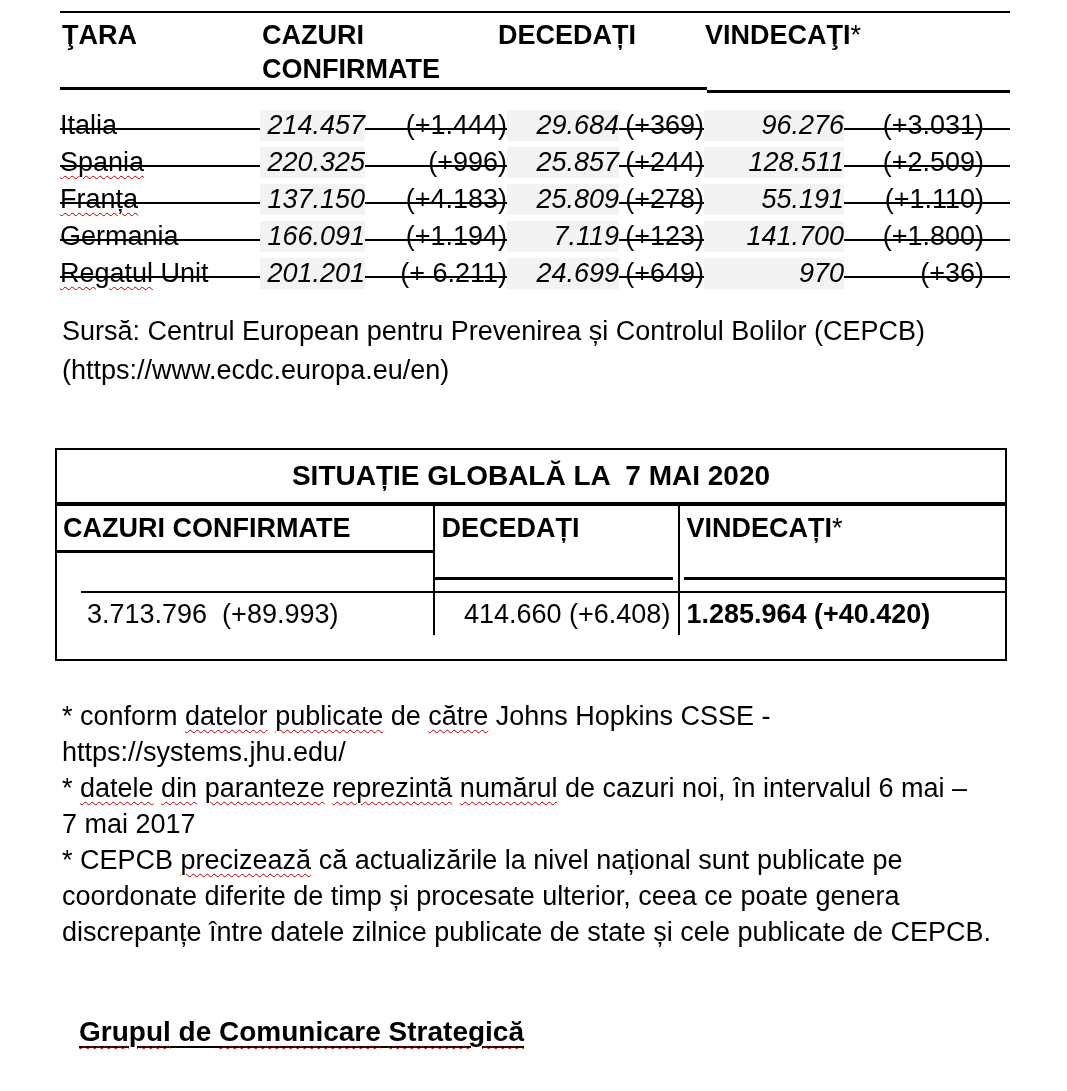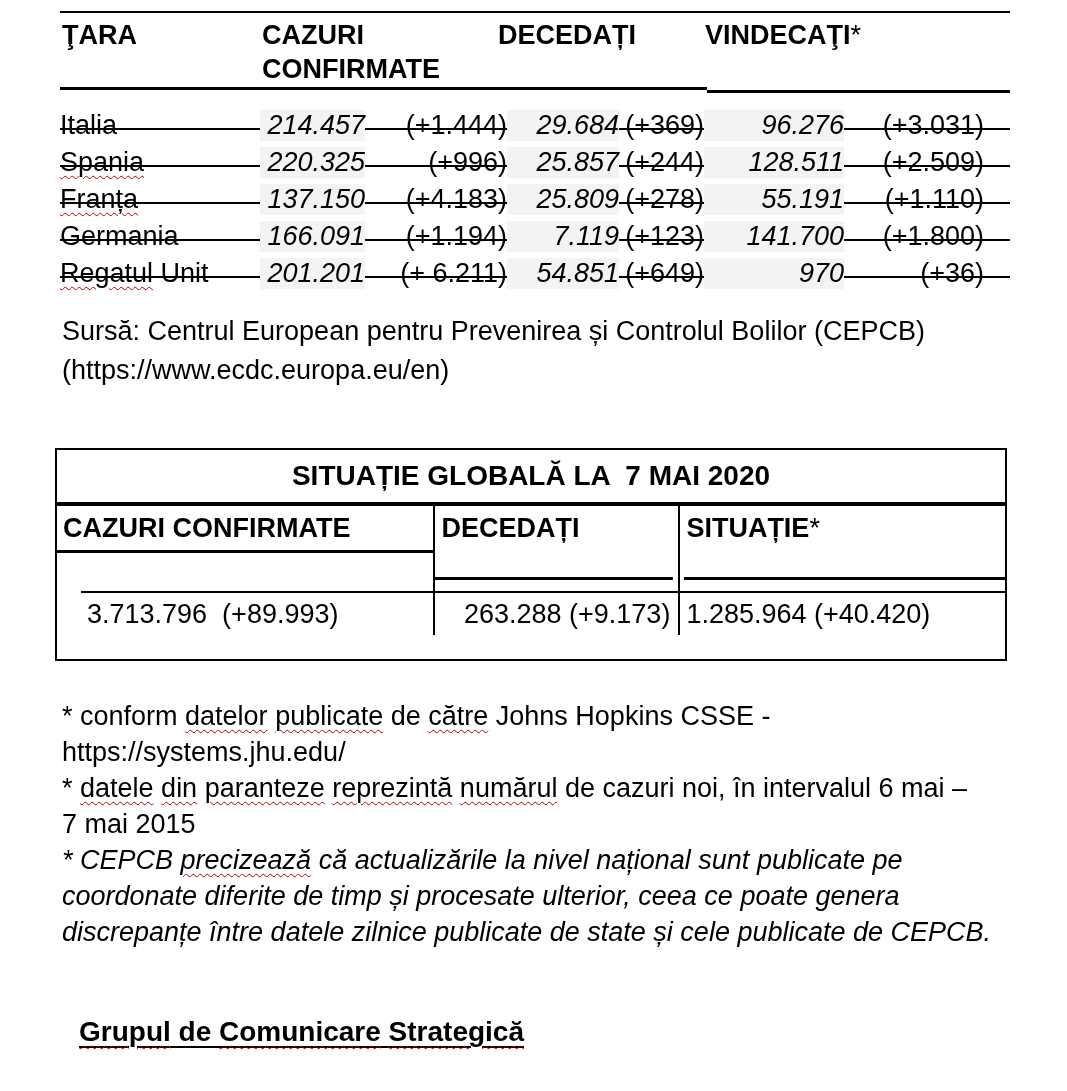--- a/index.html
+++ b/index.html
@@ -69,25 +69,25 @@
   .t2-chead .ast{font-weight:normal;}
   .ul-a{position:absolute;left:0;right:0;top:44px;height:3px;background:#000;}
   .ul-b{position:absolute;left:0;right:5px;top:71px;height:3px;background:#000;}
   .ul-c{position:absolute;left:4px;right:0;top:71px;height:3px;background:#000;}
   .t2-val{
     height:44px;border-top:2px solid #000;box-sizing:border-box;
     display:flex;align-items:center;white-space:pre;
   }
   .v1{padding-left:6px;margin-left:24px;}
   .v2{justify-content:flex-end;padding-right:8px;}
-  .v3{padding-left:6px;}
+  .v3{padding-left:6px;font-weight:bold;}
   
   .fn{position:absolute;left:62px;top:698px;width:980px;font-size:27px;}
   .fn-line{line-height:36px;white-space:pre;}
-  .fn-line.it{font-style:italic;}
+  .fn-line.it{}
   
   .sig{
     position:absolute;left:79px;top:1016px;
     font-size:28px;font-weight:bold;white-space:pre;
     text-decoration-line:underline;
     text-decoration-thickness:2px;
     text-underline-offset:5px;
   }
 </style>
 </head>
@@ -143,21 +143,21 @@
     <span class="c cc4 shade">7.119</span>
     <span class="c cc5">(+123)</span>
     <span class="c cc6 shade">141.700</span>
     <span class="c cc7">(+1.800)</span>
   </div>
 
   <div class="t1-row">
     <span class="c cc1"><span class="sq">Regatul</span><span> Unit</span></span>
     <span class="c cc2 shade">201.201</span>
     <span class="c cc3">(+ 6.211)</span>
-    <span class="c cc4 shade">54.851</span>
+    <span class="c cc4 shade">24.699</span>
     <span class="c cc5">(+649)</span>
     <span class="c cc6 shade">970</span>
     <span class="c cc7">(+36)</span>
   </div>
 </div>
   </div>
 
   <div class="sursa">
     <div>Sursă: Centrul European pentru Prevenirea și Controlul Bolilor (CEPCB)</div>
     <div>(https://www.ecdc.europa.eu/en)</div>
@@ -171,37 +171,37 @@
           <span class="lbl">CAZURI CONFIRMATE</span>
           <div class="ul-a"></div>
         </div>
         <div class="t2-val v1">3.713.796  (+89.993)</div>
       </div>
       <div class="t2-cell t2-c2">
         <div class="t2-chead">
           <span class="lbl">DECEDAȚI</span>
           <div class="ul-b"></div>
         </div>
-        <div class="t2-val v2">263.288 (+9.173)</div>
+        <div class="t2-val v2">414.660 (+6.408)</div>
       </div>
       <div class="t2-cell t2-c3">
         <div class="t2-chead">
-          <span class="lbl"><span>SITUAȚIE</span><span class="ast">*</span></span>
+          <span class="lbl"><span>VINDECAȚI</span><span class="ast">*</span></span>
           <div class="ul-c"></div>
         </div>
         <div class="t2-val v3">1.285.964 (+40.420)</div>
       </div>
     </div>
   </div>
 
   <div class="fn" id="footnotes">
       <div class="fn-line"><span>* conform </span><span class="sq">datelor</span><span> </span><span class="sq">publicate</span><span> de </span><span class="sq">către</span><span> Johns Hopkins CSSE -</span></div>
       <div class="fn-line"><span>https://systems.jhu.edu/</span></div>
       <div class="fn-line"><span>* </span><span class="sq">datele</span><span> </span><span class="sq">din</span><span> </span><span class="sq">paranteze</span><span> </span><span class="sq">reprezintă</span><span> </span><span class="sq">numărul</span><span> de cazuri noi, în intervalul 6 mai –</span></div>
-      <div class="fn-line"><span>7 mai 2015</span></div>
+      <div class="fn-line"><span>7 mai 2017</span></div>
       <div class="fn-line it"><span>* CEPCB </span><span class="sq">precizează</span><span> că actualizările la nivel național sunt publicate pe</span></div>
       <div class="fn-line it"><span>coordonate diferite de timp și procesate ulterior, ceea ce poate genera</span></div>
       <div class="fn-line it"><span>discrepanțe între datele zilnice publicate de state și cele publicate de CEPCB.</span></div>
     </div>
 
   <div class="sig"><span class="sq">Grupul</span><span> de </span><span class="sq">Comunicare</span><span> </span><span class="sq">Strategică</span></div>
 
 </div>
 
 </body></html>

